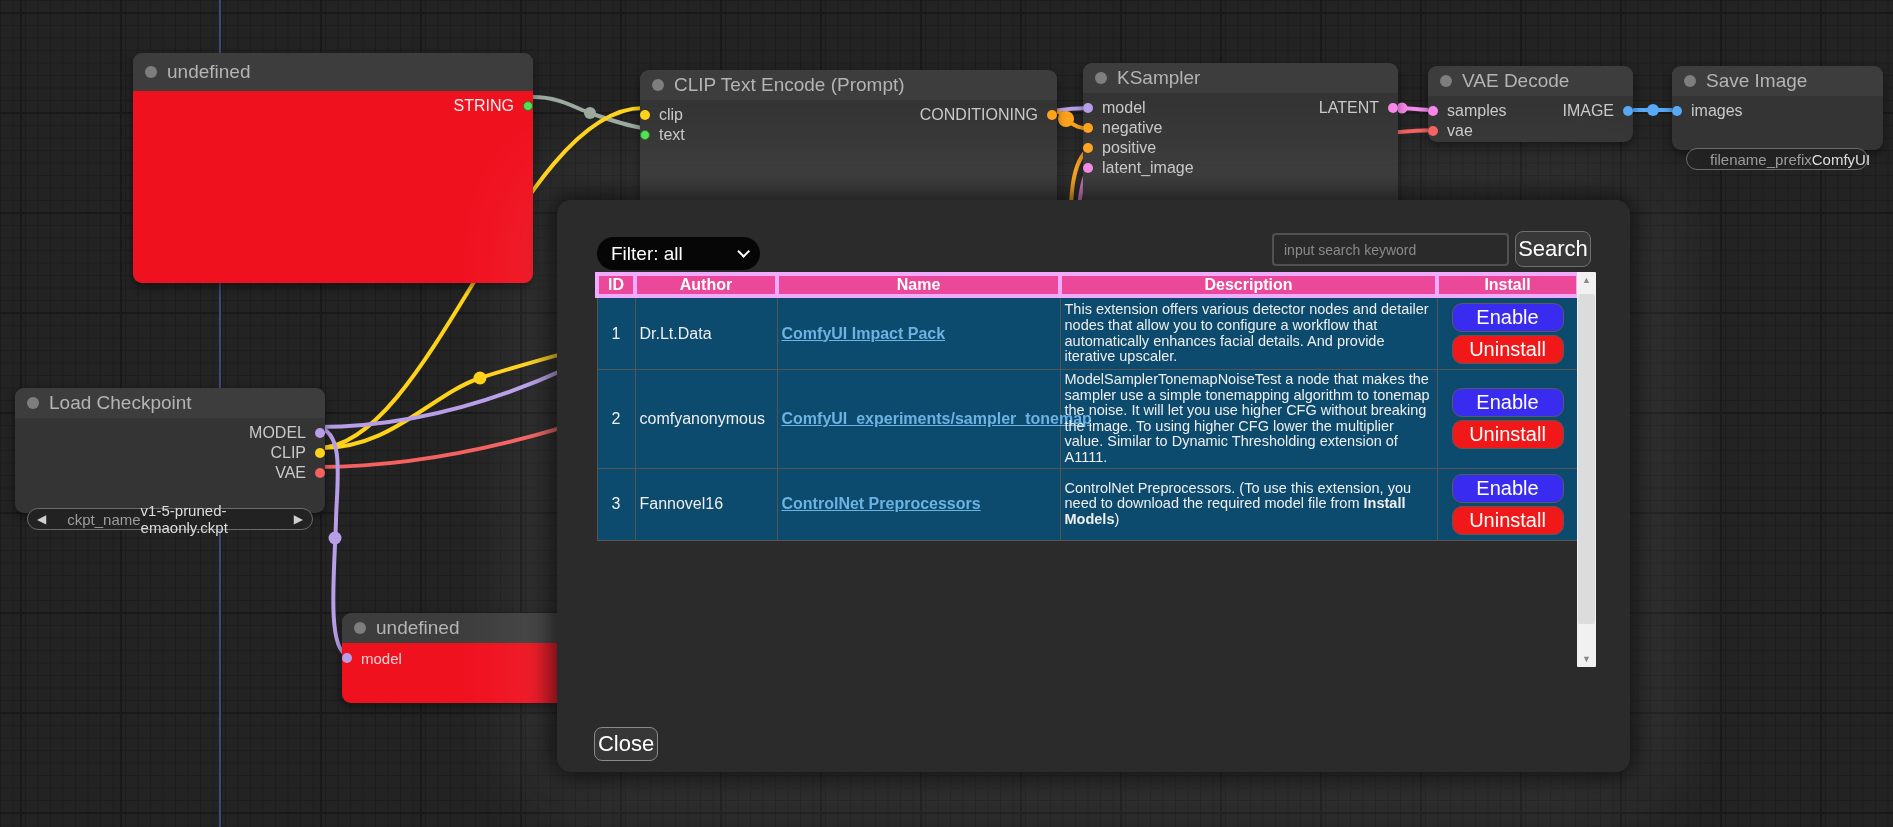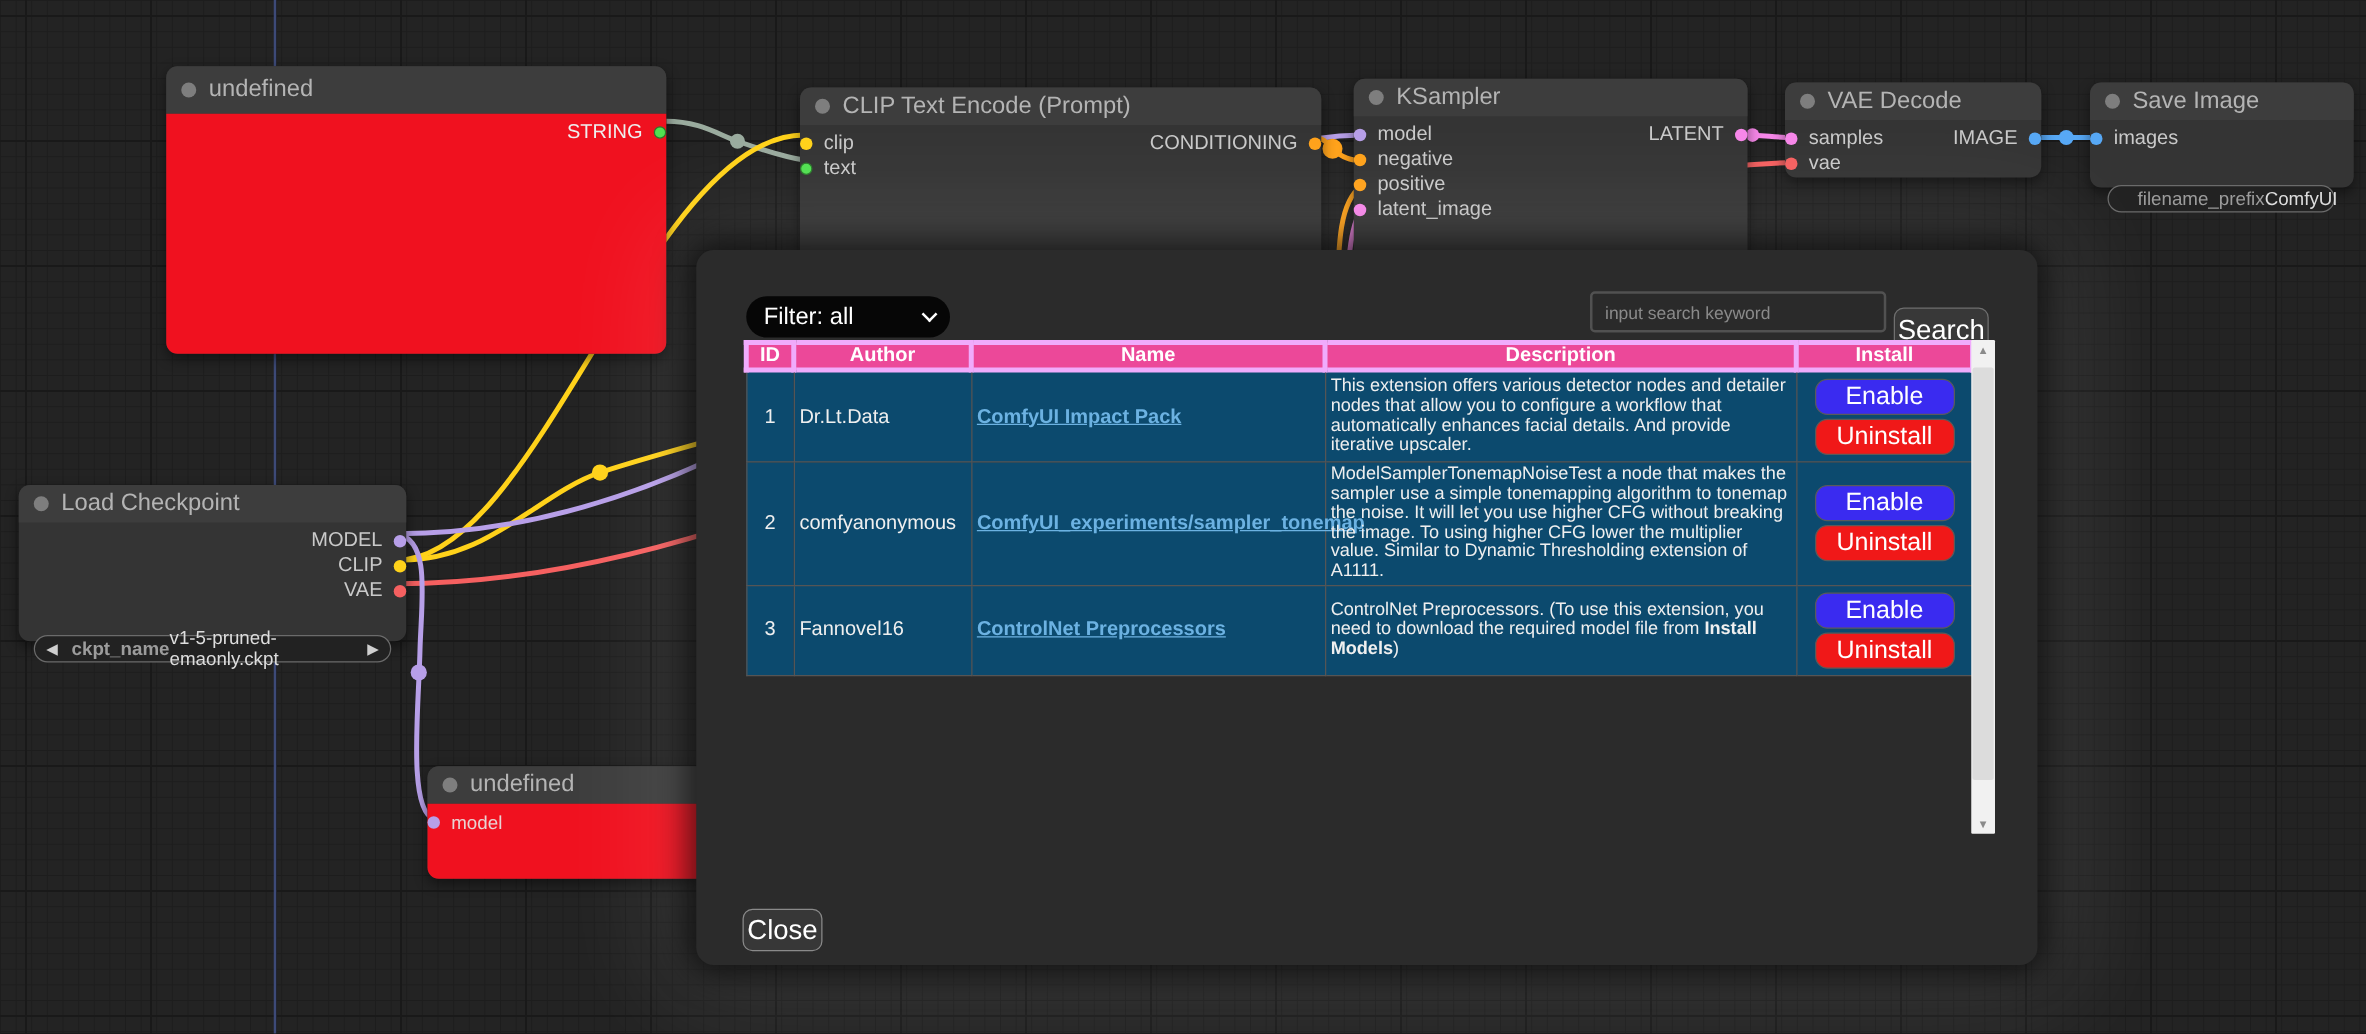--- a/index.html
+++ b/index.html
@@ -49,21 +49,21 @@
      background:#2b2b2b;border-radius:14px;
      box-shadow:0 0 26px 6px rgba(0,0,0,.65),0 0 90px 30px rgba(255,255,255,.10);}
   .filter-select{position:absolute;left:40px;top:37px;width:163px;height:33px;background:#060606;
      border-radius:17px;display:flex;align-items:center;color:#fff;font-size:19px;padding:0 14px;cursor:pointer;}
   .chev{margin-left:auto;width:9px;height:9px;border-right:2px solid #fff;border-bottom:2px solid #fff;
      transform:rotate(45deg) translateY(-3px);}
   .search-input{position:absolute;left:715px;top:33px;width:237px;height:33px;background:#2a2a2a;
      border:2px solid #515151;border-radius:4px;color:#ddd;font-size:14px;padding:0 10px;outline:none;
      font-family:"Liberation Sans",sans-serif;}
   .search-input::placeholder{color:#8a8a8a;}
-  .search-btn{position:absolute;left:958px;top:46px;width:76px;height:36px;background:#383838;
+  .search-btn{position:absolute;left:958px;top:31px;width:76px;height:36px;background:#383838;
      border:1px solid #6f6f6f;border-radius:8px;color:#fff;font-size:22px;display:flex;align-items:center;
      justify-content:center;cursor:pointer;}
   .scrollwrap{position:absolute;left:38px;top:72px;width:1001px;height:395px;}
   table.ext{border-collapse:collapse;width:981px;table-layout:fixed;}
   table.ext th{background:#ec4899;color:#fff;font-size:16px;font-weight:bold;height:21px;
      border:4px solid #f0abfc;padding:0 2px;}
   table.ext td{border:1px solid #555;background:#0c4a6e;color:#efefef;vertical-align:middle;padding:2px 4px;margin-left:36px;}
   td.cid{text-align:center;font-size:16px;}
   td.cauthor{font-size:16px;padding-left:8px;}
   td.cname{padding-left:8px;}
@@ -267,21 +267,21 @@
           </span>
         </div>
       <div class="row">
           <span class="out">
             <span>VAE</span>
         <span class="dot right c-red"></span>
           </span>
         </div>
       <div class="widget" style="left:12px;top:90px;width:286px;">
         <span class="warr">◀</span>
-        <span style="margin-left:11px;font-weight:bold;">ckpt_name</span>
+        <span style="margin-left:21px;">ckpt_name</span>
         <span class="wval" style="margin:0 auto;">v1-5-pruned-emaonly.ckpt</span>
         <span class="warr">▶</span>
       </div>
     </div>
   </div>
 
   <div class="node" style="left:342px;top:613px;width:240px;height:90px;">
     <div class="node-title">
         <span class="tdot"></span>
       <span>undefined</span>

